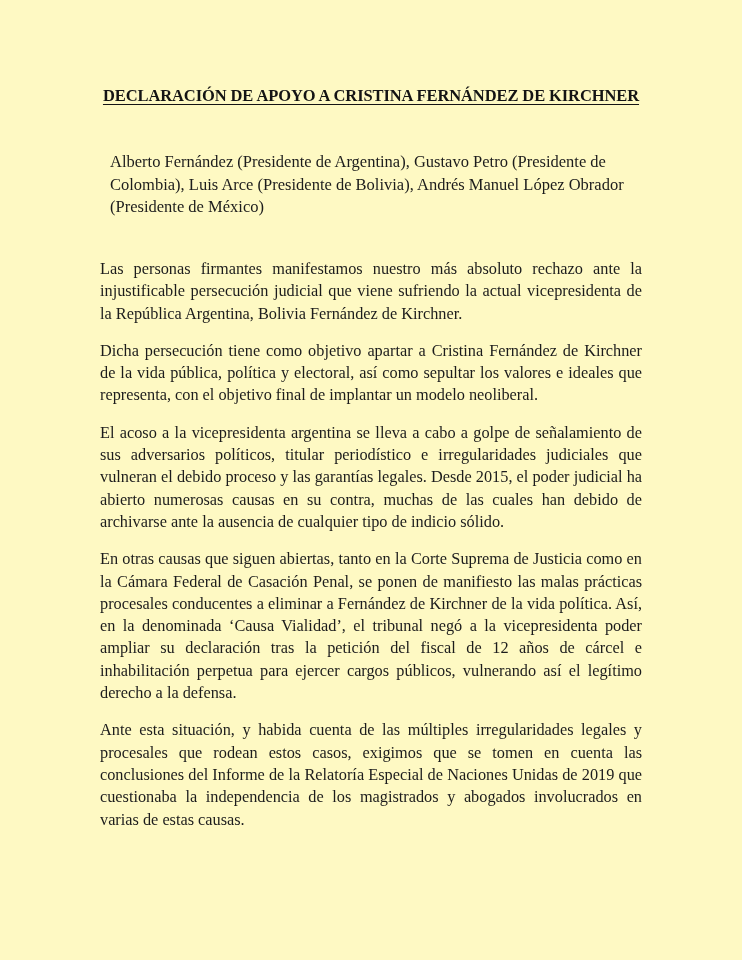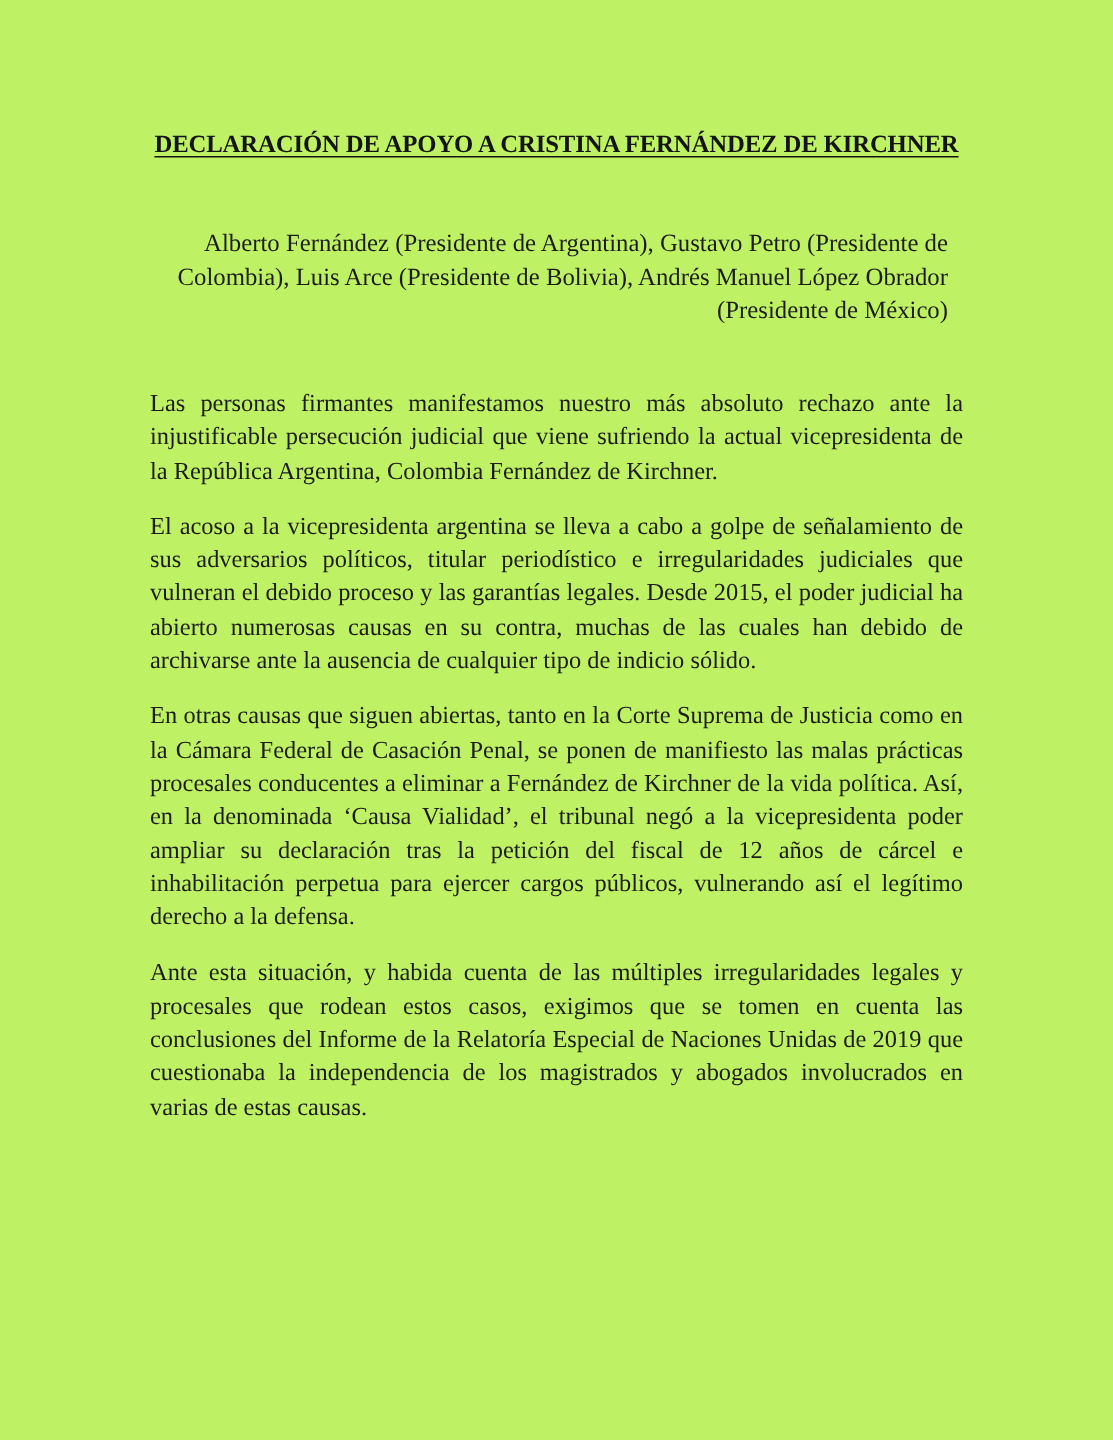--- a/index.html
+++ b/index.html
@@ -14,42 +14,42 @@
       overflow: hidden;
       font-family: "Liberation Serif", "DejaVu Serif", serif;
       color: #1a1a1a;
     }
     .page {
       position: absolute;
       left: 0;
       top: 0;
       width: 742px;
       height: 960px;
-      background: #bef264;
+      background: #fef9c3;
     }
     .title {
       position: absolute;
       left: 0;
       top: 86px;
       width: 742px;
       text-align: center;
       font-weight: bold;
       font-size: 16.5px;
       text-decoration: underline;
       text-underline-offset: 3px;
       letter-spacing: -0.1px;
       margin: 0;
       color: #141414;
     }
     .signatories {
       position: absolute;
       left: 110px;
       top: 151px;
       width: 522px;
-      text-align: right;
+      text-align: left;
       font-size: 16.5px;
       line-height: 22.5px;
       margin: 0;
       color: #1c1c1c;
     }
     .body-text {
       position: absolute;
       left: 100px;
       top: 258px;
       width: 542px;
@@ -64,18 +64,19 @@
   </style>
 </head>
 <body>
 
 <div class="page">
   <h1 class="title">DECLARACIÓN DE APOYO A CRISTINA FERNÁNDEZ DE KIRCHNER</h1>
 
   <p class="signatories">Alberto Fernández (Presidente de Argentina), Gustavo Petro (Presidente de Colombia), Luis Arce (Presidente de Bolivia), Andrés Manuel López Obrador (Presidente de México)</p>
 
   <div class="body-text">
-    <p>Las personas firmantes manifestamos nuestro más absoluto rechazo ante la injustificable persecución judicial que viene sufriendo la actual vicepresidenta de la República Argentina, Colombia Fernández de Kirchner.</p>
+    <p>Las personas firmantes manifestamos nuestro más absoluto rechazo ante la injustificable persecución judicial que viene sufriendo la actual vicepresidenta de la República Argentina, Bolivia Fernández de Kirchner.</p>
+    <p>Dicha persecución tiene como objetivo apartar a Cristina Fernández de Kirchner de la vida pública, política y electoral, así como sepultar los valores e ideales que representa, con el objetivo final de implantar un modelo neoliberal.</p>
     <p>El acoso a la vicepresidenta argentina se lleva a cabo a golpe de señalamiento de sus adversarios políticos, titular periodístico e irregularidades judiciales que vulneran el debido proceso y las garantías legales. Desde 2015, el poder judicial ha abierto numerosas causas en su contra, muchas de las cuales han debido de archivarse ante la ausencia de cualquier tipo de indicio sólido.</p>
     <p>En otras causas que siguen abiertas, tanto en la Corte Suprema de Justicia como en la Cámara Federal de Casación Penal, se ponen de manifiesto las malas prácticas procesales conducentes a eliminar a Fernández de Kirchner de la vida política. Así, en la denominada ‘Causa Vialidad’, el tribunal negó a la vicepresidenta poder ampliar su declaración tras la petición del fiscal de 12 años de cárcel e inhabilitación perpetua para ejercer cargos públicos, vulnerando así el legítimo derecho a la defensa.</p>
     <p>Ante esta situación, y habida cuenta de las múltiples irregularidades legales y procesales que rodean estos casos, exigimos que se tomen en cuenta las conclusiones del Informe de la Relatoría Especial de Naciones Unidas de 2019 que cuestionaba la independencia de los magistrados y abogados involucrados en varias de estas causas.</p>
   </div>
 </div>
 
 </body></html>

